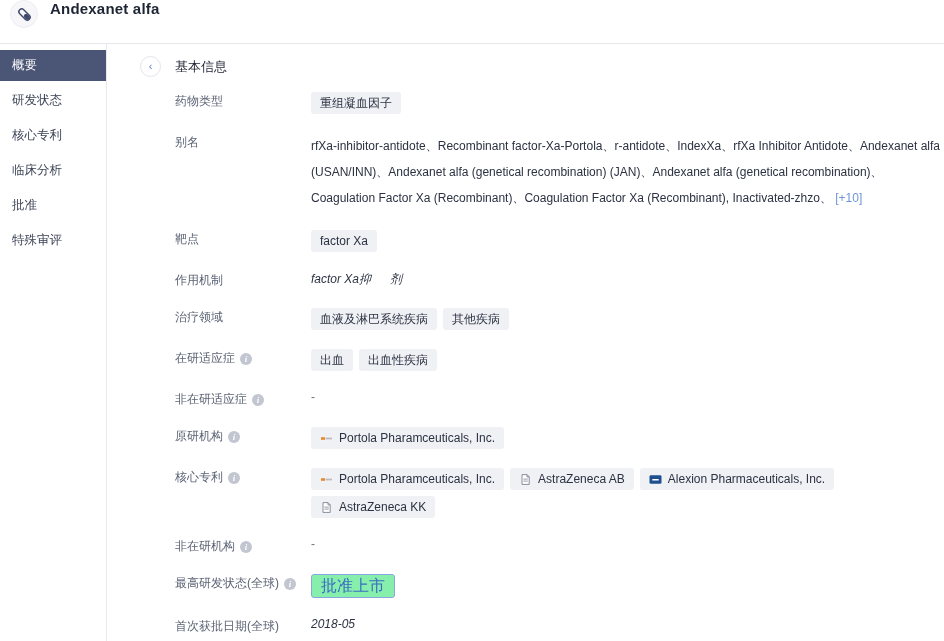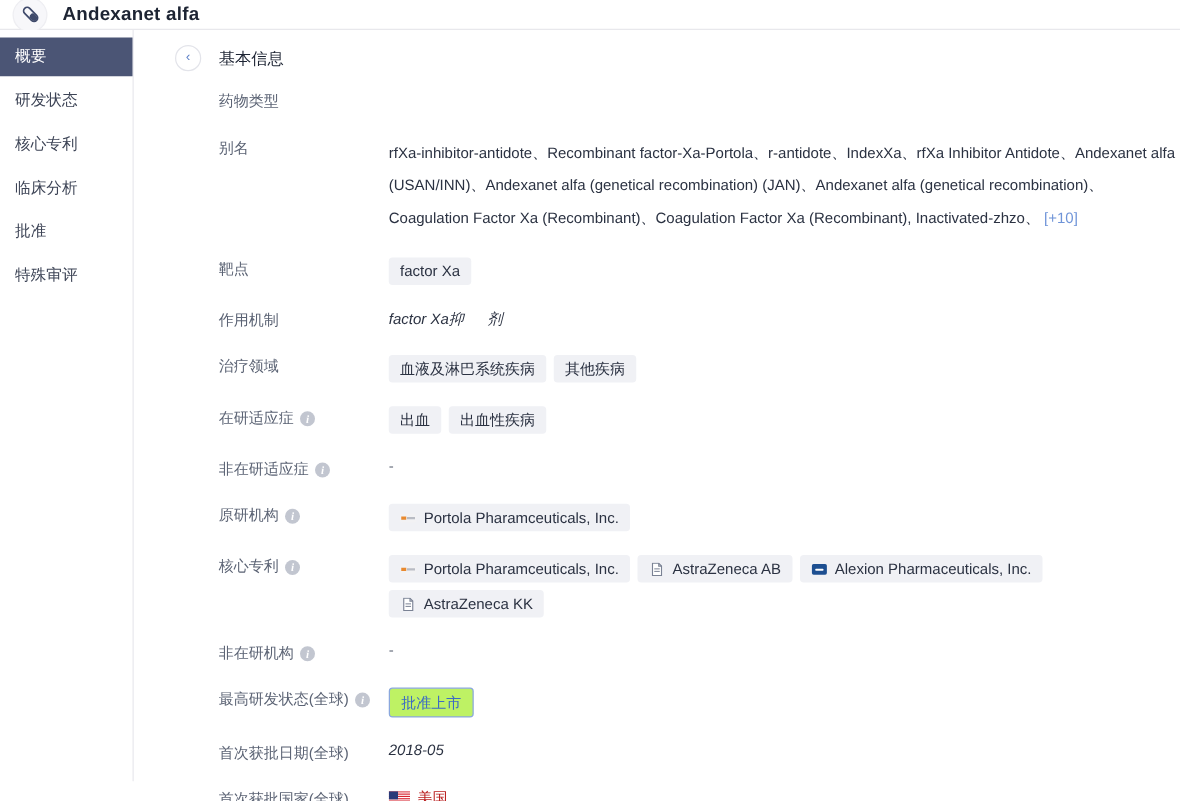--- a/index.html
+++ b/index.html
@@ -6,23 +6,23 @@
   html, body {
     margin: 0; padding: 0;
     width: 944px; height: 641px;
     background: #ffffff;
     font-family: "Liberation Sans", sans-serif;
     overflow: hidden;
   }
 
   
   .header {
-    height: 24px;
-    display: flex;
-    align-items: center;
+    height: 44px;
+    display: flex;
+    align-items: flex-start;
     padding: 0 12px 0 10px;
     background: #ffffff;
     border-bottom: 1px solid #e8e8ec;
   }
   .brand-icon {
     width: 28px; height: 28px;
     border-radius: 50%;
     background: #f7f7fa;
     border: 1px solid #eeeef2;
     display: flex; align-items: center; justify-content: center;
@@ -174,23 +174,23 @@
     cursor: pointer;
     font-size: 12px;
   }
 
   .status-badge {
     display: inline-block;
     border: 1px solid #8aa7dd;
     color: #3c6bc4;
     border-radius: 3px;
     padding: 4px 9px;
-    font-size: 12px;
+    font-size: 16px;
     line-height: 14px;
-    background: #bef264;
+    background: #86efac;
     cursor: pointer;
   }
 
   .flag {
     width: 17px; height: 12px;
     display: inline-block;
     margin-right: 6px;
     flex: 0 0 17px;
     vertical-align: middle;
   }
@@ -243,20 +243,23 @@
       <span>‹</span>
     </div>
 
     <div class="section-title">基本信息</div>
 
     <div class="rows">
 
       <div class="row">
         <div class="row-label">
           <span>药物类型</span>
+        </div>
+        <div class="row-value">
+          <span class="tag">重组凝血因子</span>
         </div>
       </div>
 
       <div class="row">
         <div class="row-label">
           <span>别名</span>
         </div>
         <div class="row-value">
           <span class="alias-text">
             <span>rfXa-inhibitor-antidote、Recombinant factor-Xa-Portola、r-antidote、IndexXa、rfXa Inhibitor Antidote、Andexanet alfa (USAN/INN)、Andexanet alfa (genetical recombination) (JAN)、Andexanet alfa (genetical recombination)、Coagulation Factor Xa (Recombinant)、Coagulation Factor Xa (Recombinant), Inactivated-zhzo、</span>

